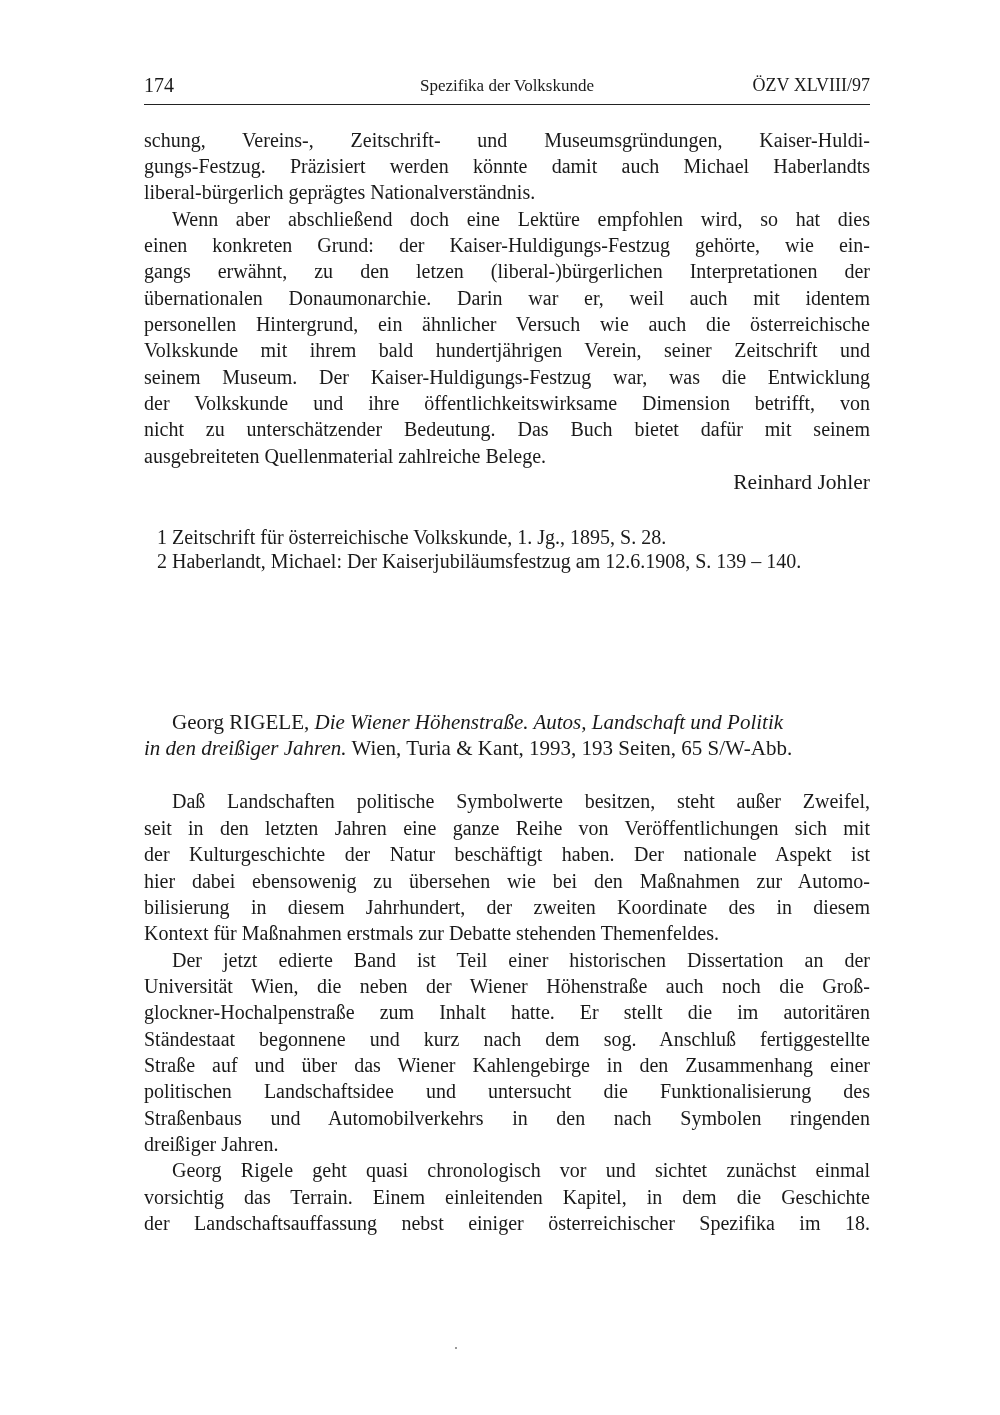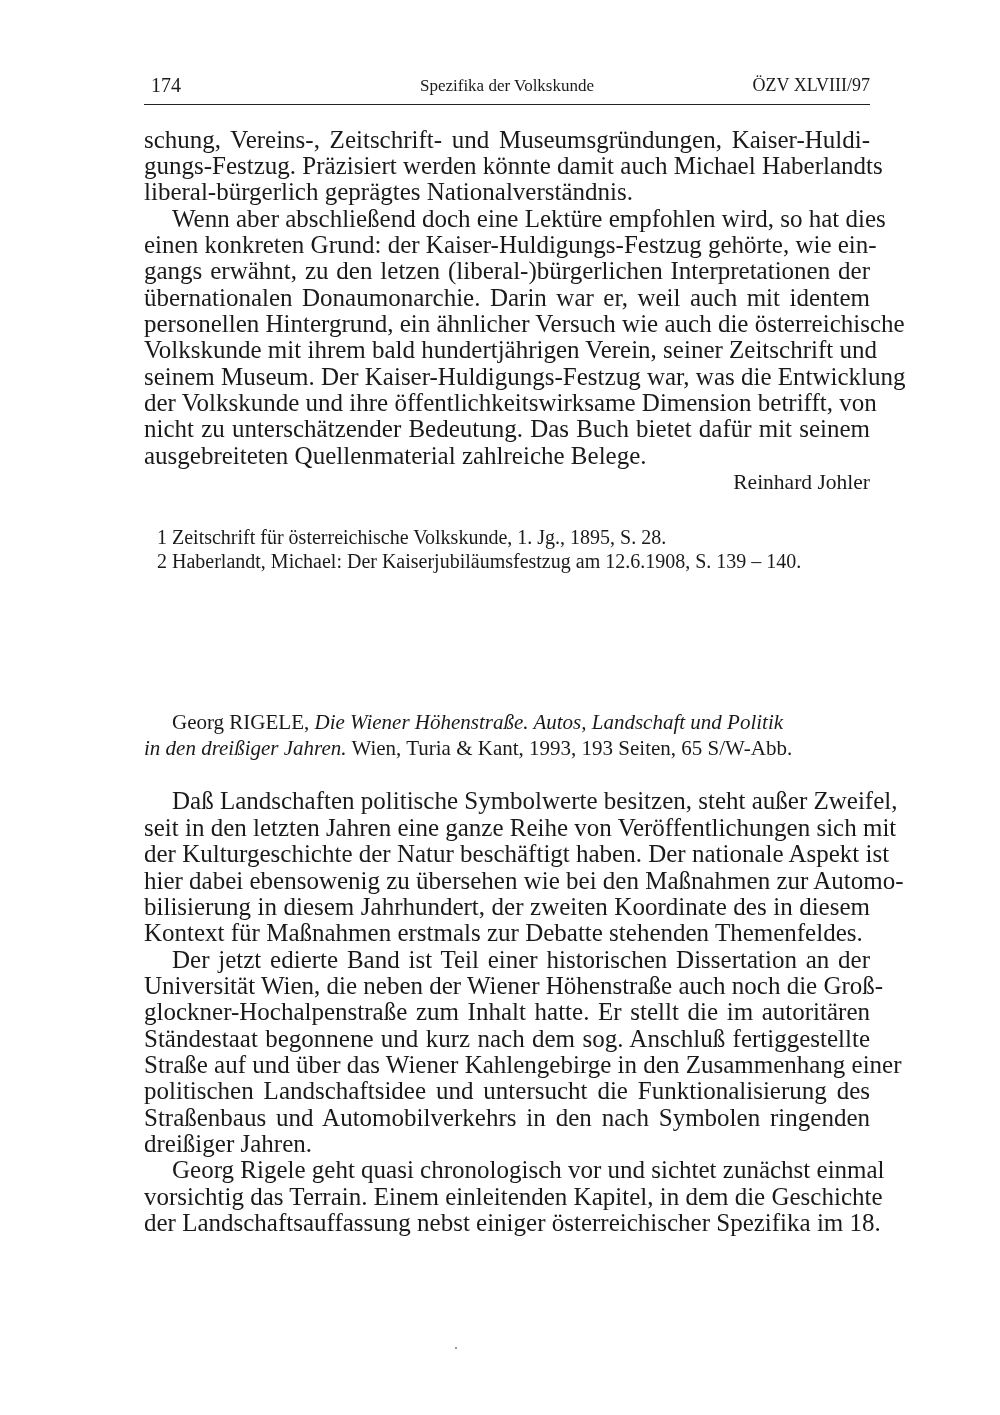--- a/index.html
+++ b/index.html
@@ -27,21 +27,20 @@
       left: 0;
       width: 726px;
       height: 26px;
       font-size: 18px;
     }
     .running-head .page-num {
       position: absolute;
       left: 0;
       top: 0;
       font-size: 20px;
-      margin-left: 7px;
     }
     .running-head .journal-section {
       position: absolute;
       left: 0;
       width: 100%;
       text-align: center;
       top: 2px;
       font-size: 17px;
     }
     .running-head .volume {
@@ -55,21 +54,21 @@
       top: 104px;
       left: 0;
       width: 726px;
       height: 0;
       border-top: 1.5px solid #222;
     }
     .line {
       position: absolute;
       left: 0;
       width: 726px;
-      font-size: 25px;
+      font-size: 20px;
       line-height: 26px;
       white-space: nowrap;
       text-align: justify;
       text-align-last: justify;
     }
     .line.last {
       text-align-last: left;
     }
     .line.indent {
       left: 28px;

